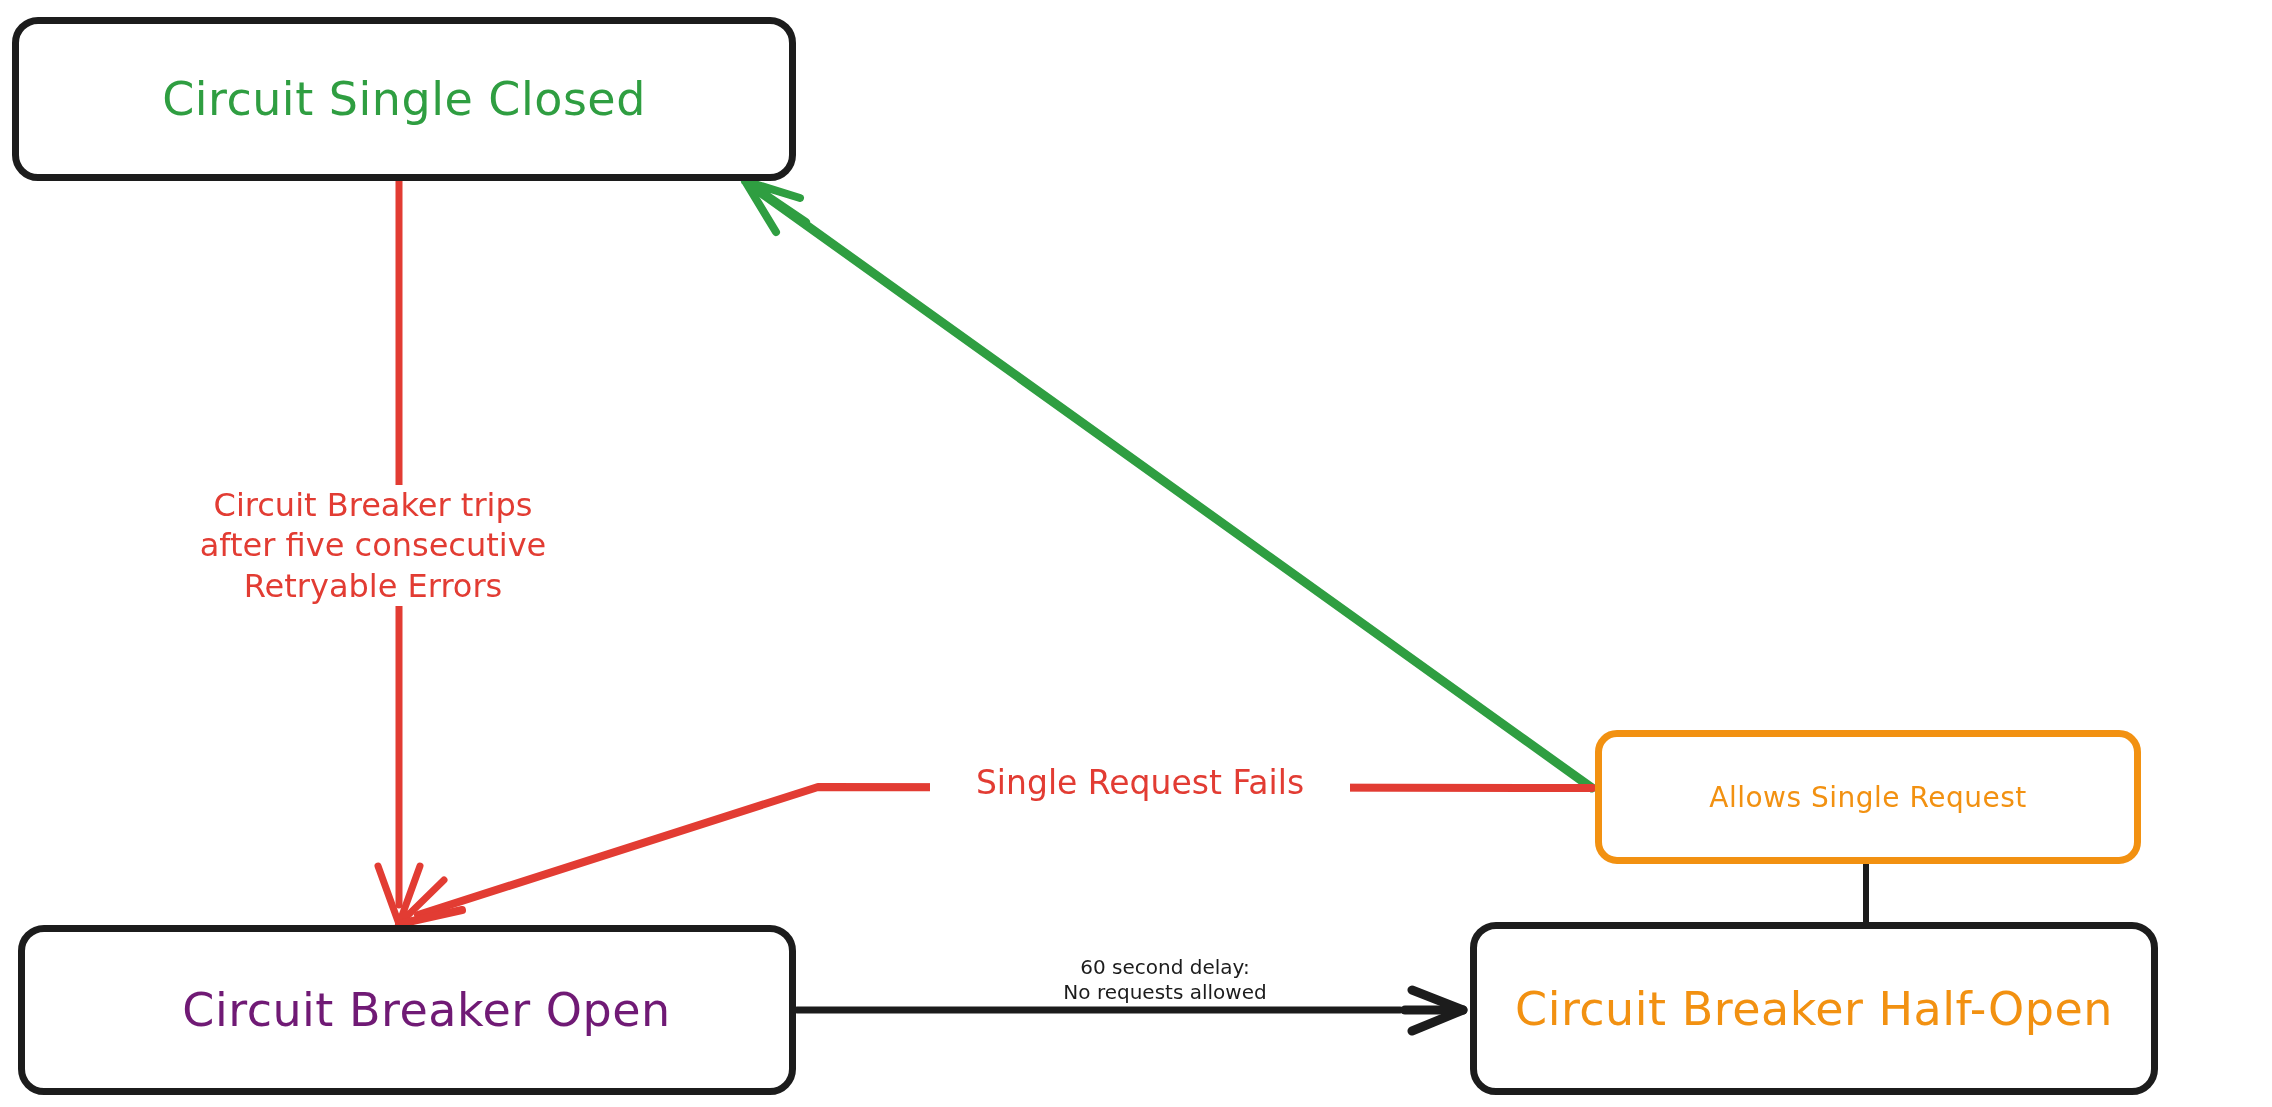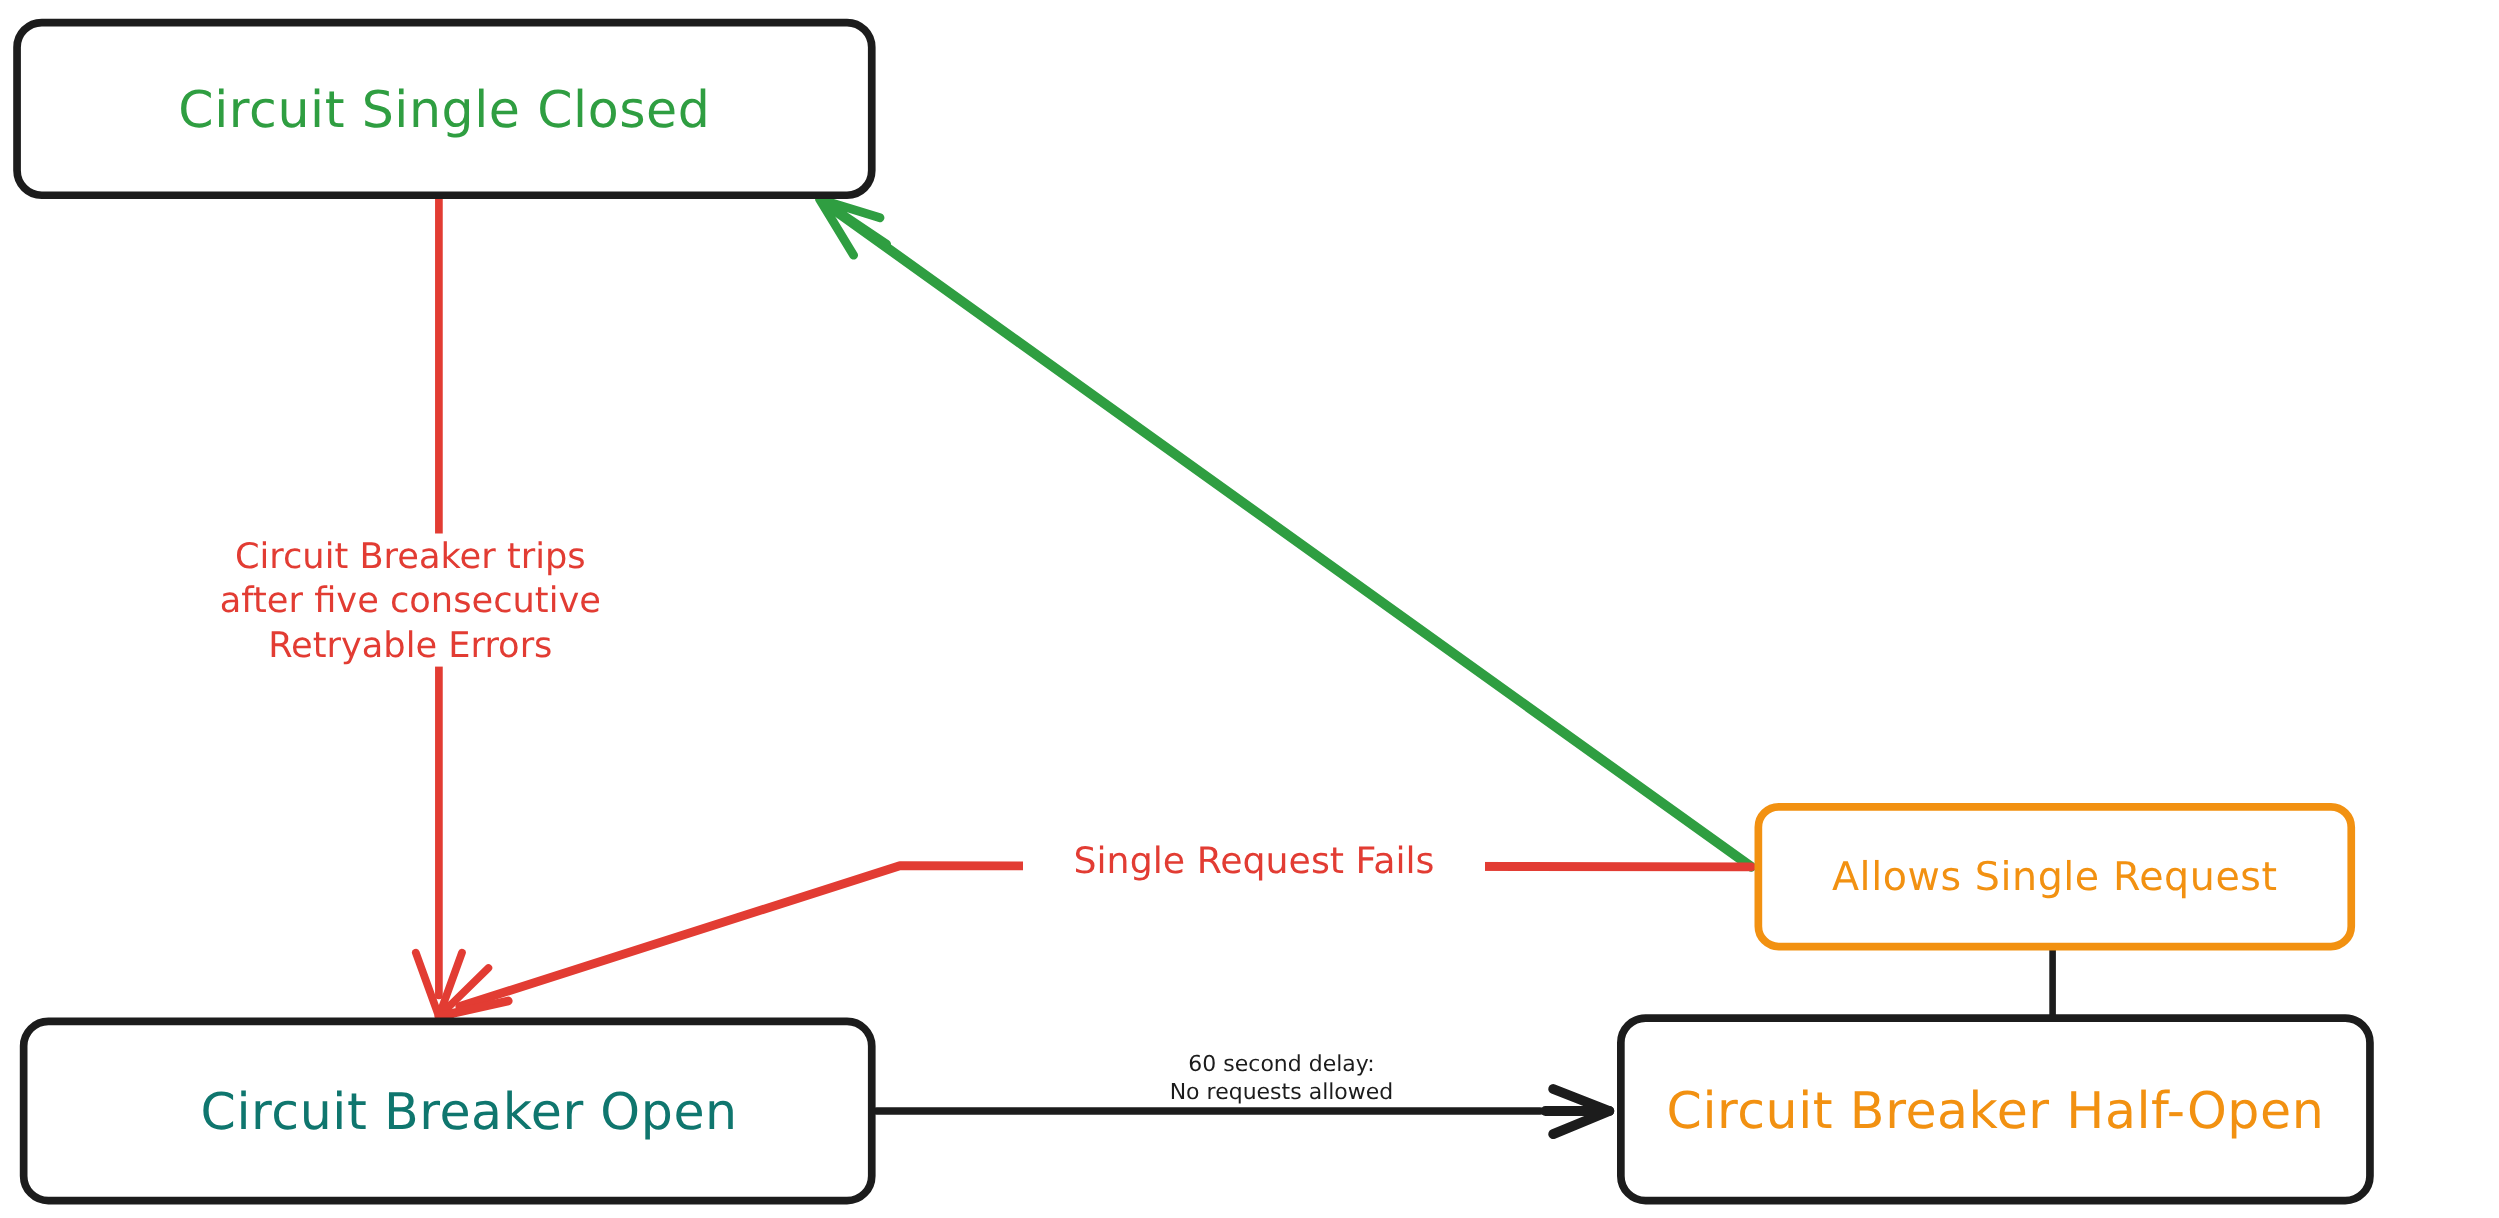--- a/index.html
+++ b/index.html
@@ -47,32 +47,32 @@
   }
   #node-closed .node-label {
     color: #2f9e41;
     font-size: 46px;
   }
   #node-open {
     left: 18px; top: 925px; width: 778px; height: 170px;
     border: 7px solid #1c1c1c;
   }
   #node-open .node-label {
-    color: #0f766e;
+    color: #701a75;
     font-size: 46px;
     margin-left: 39px;
   }
   #node-allows {
     left: 1595px; top: 730px; width: 546px; height: 134px;
     border: 7px solid #f29111;
     border-radius: 22px;
   }
   #node-allows .node-label {
     color: #f29111;
-    font-size: 36px;
+    font-size: 28px;
   }
   #node-halfopen {
     left: 1470px; top: 922px; width: 688px; height: 173px;
     border: 7px solid #1c1c1c;
   }
   #node-halfopen .node-label {
     color: #f29111;
     font-size: 46px;
   }
   

